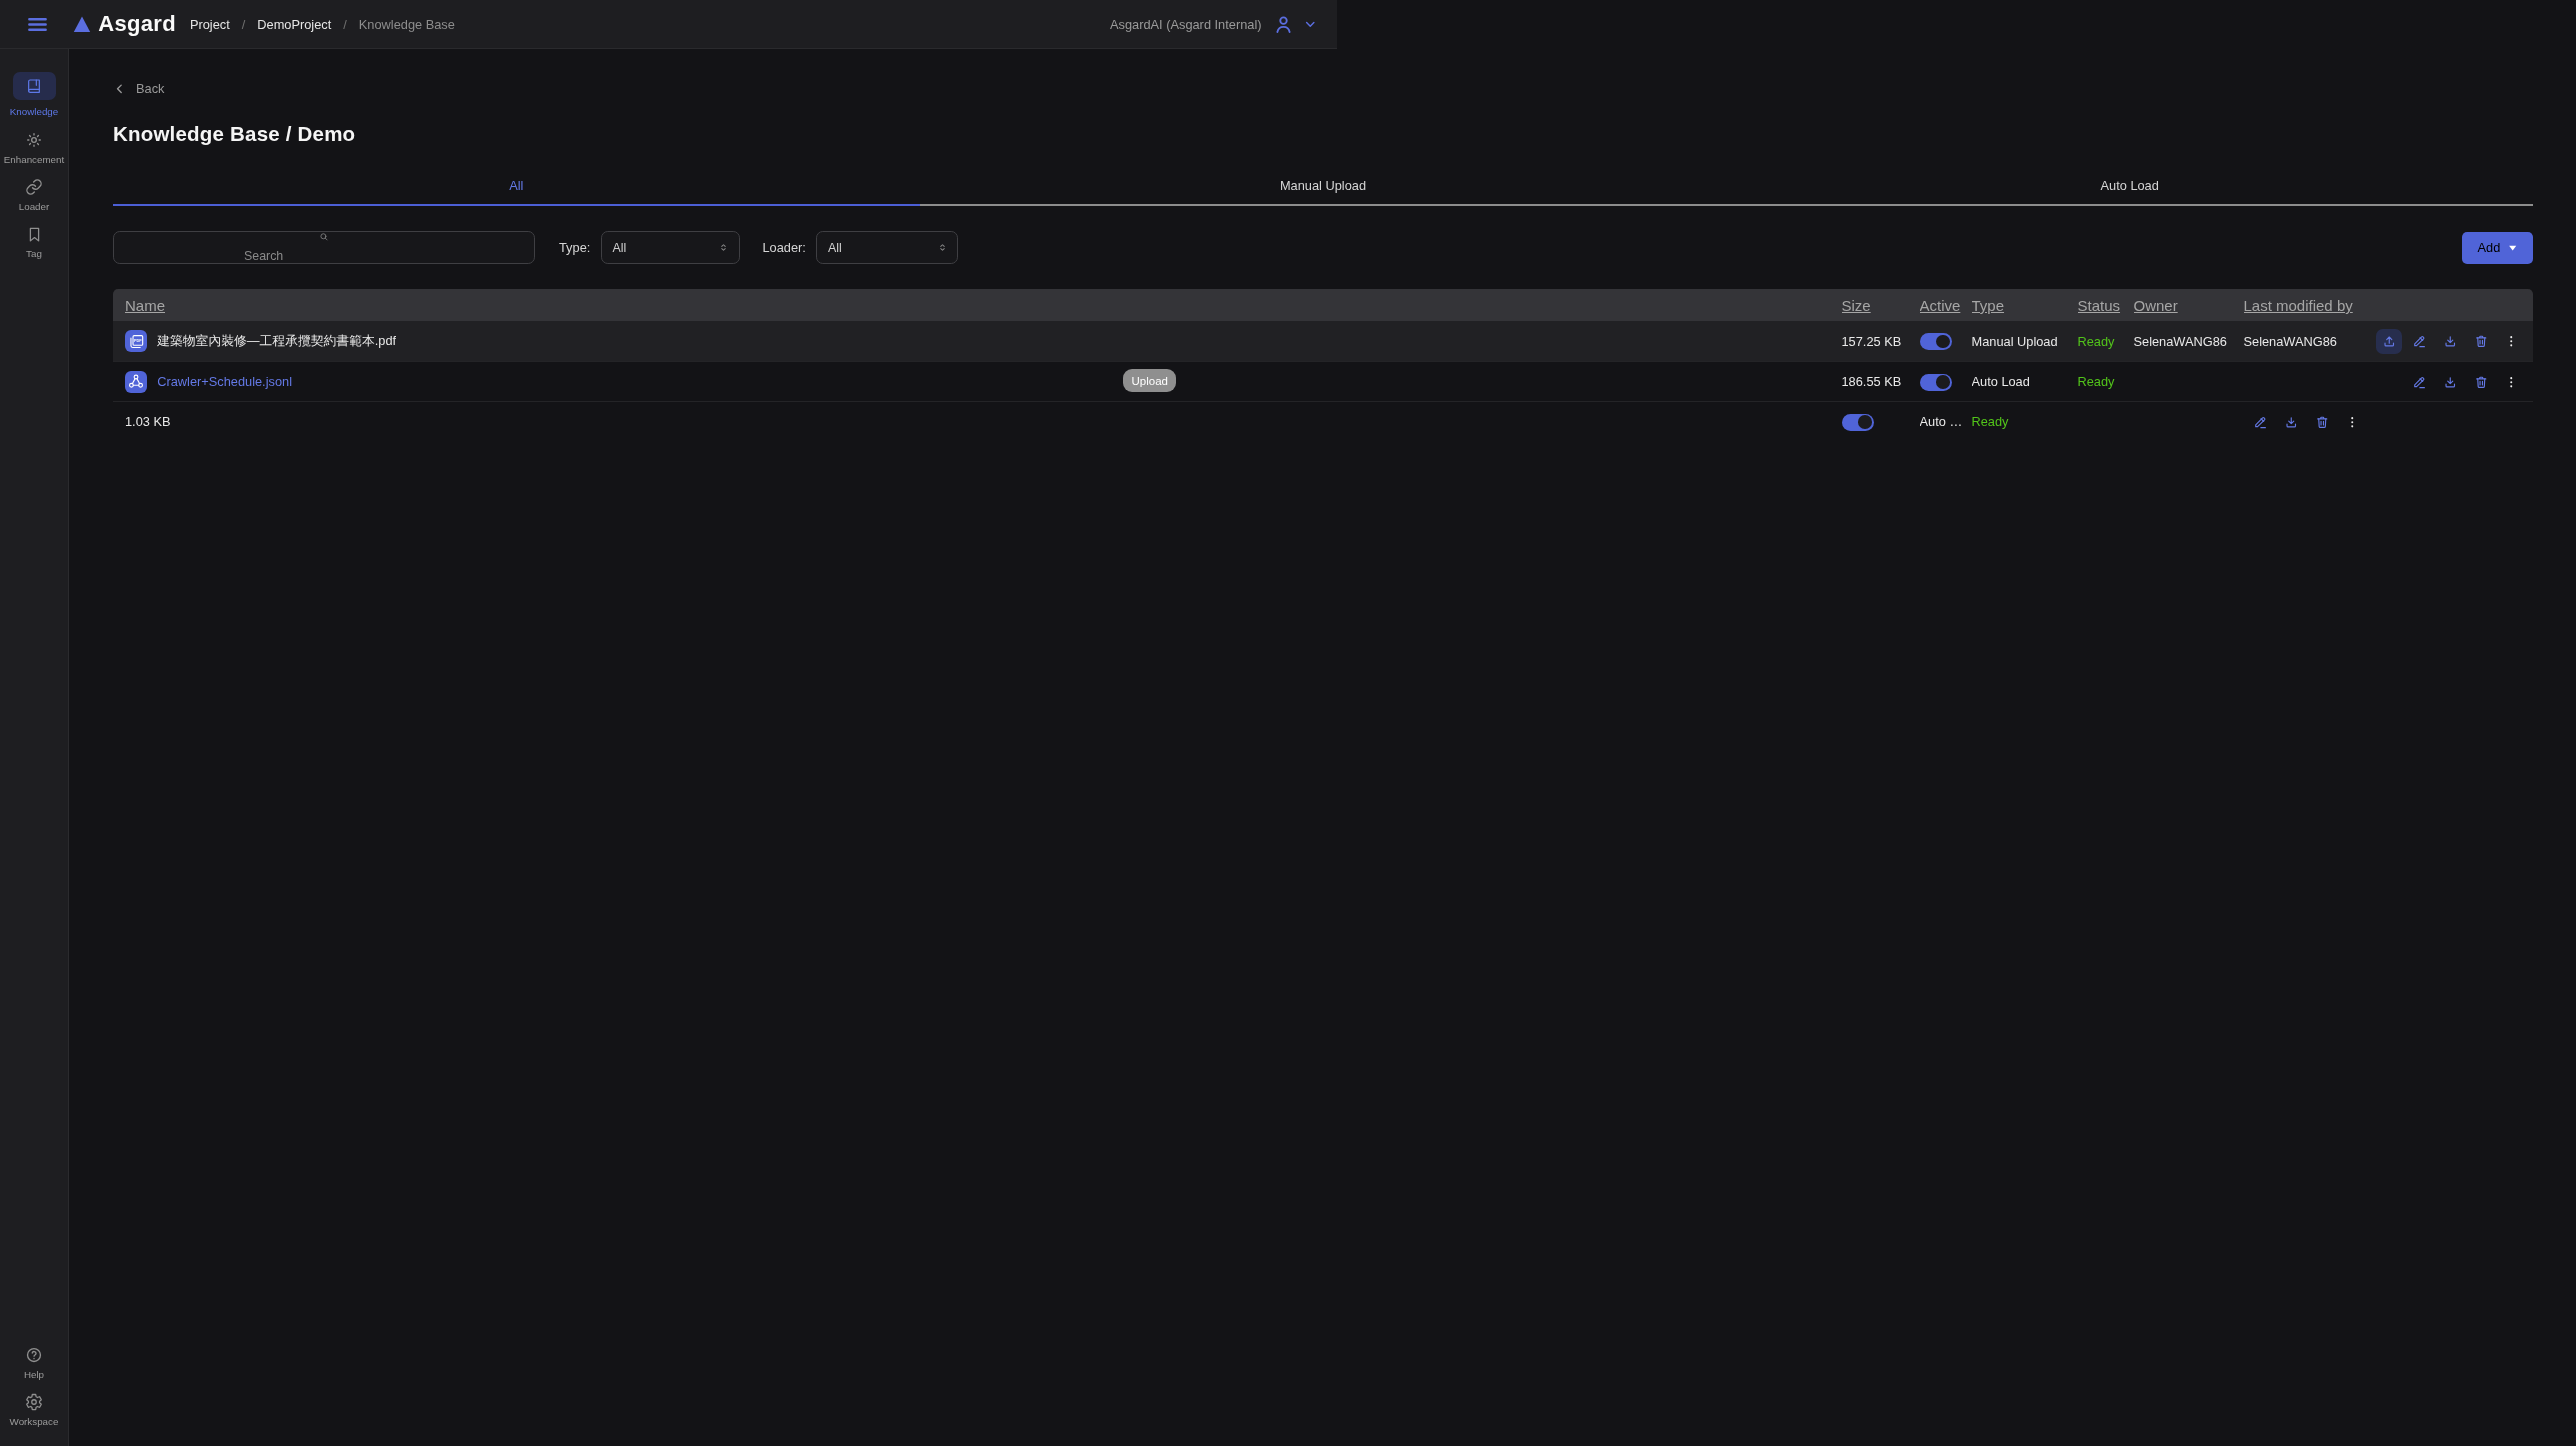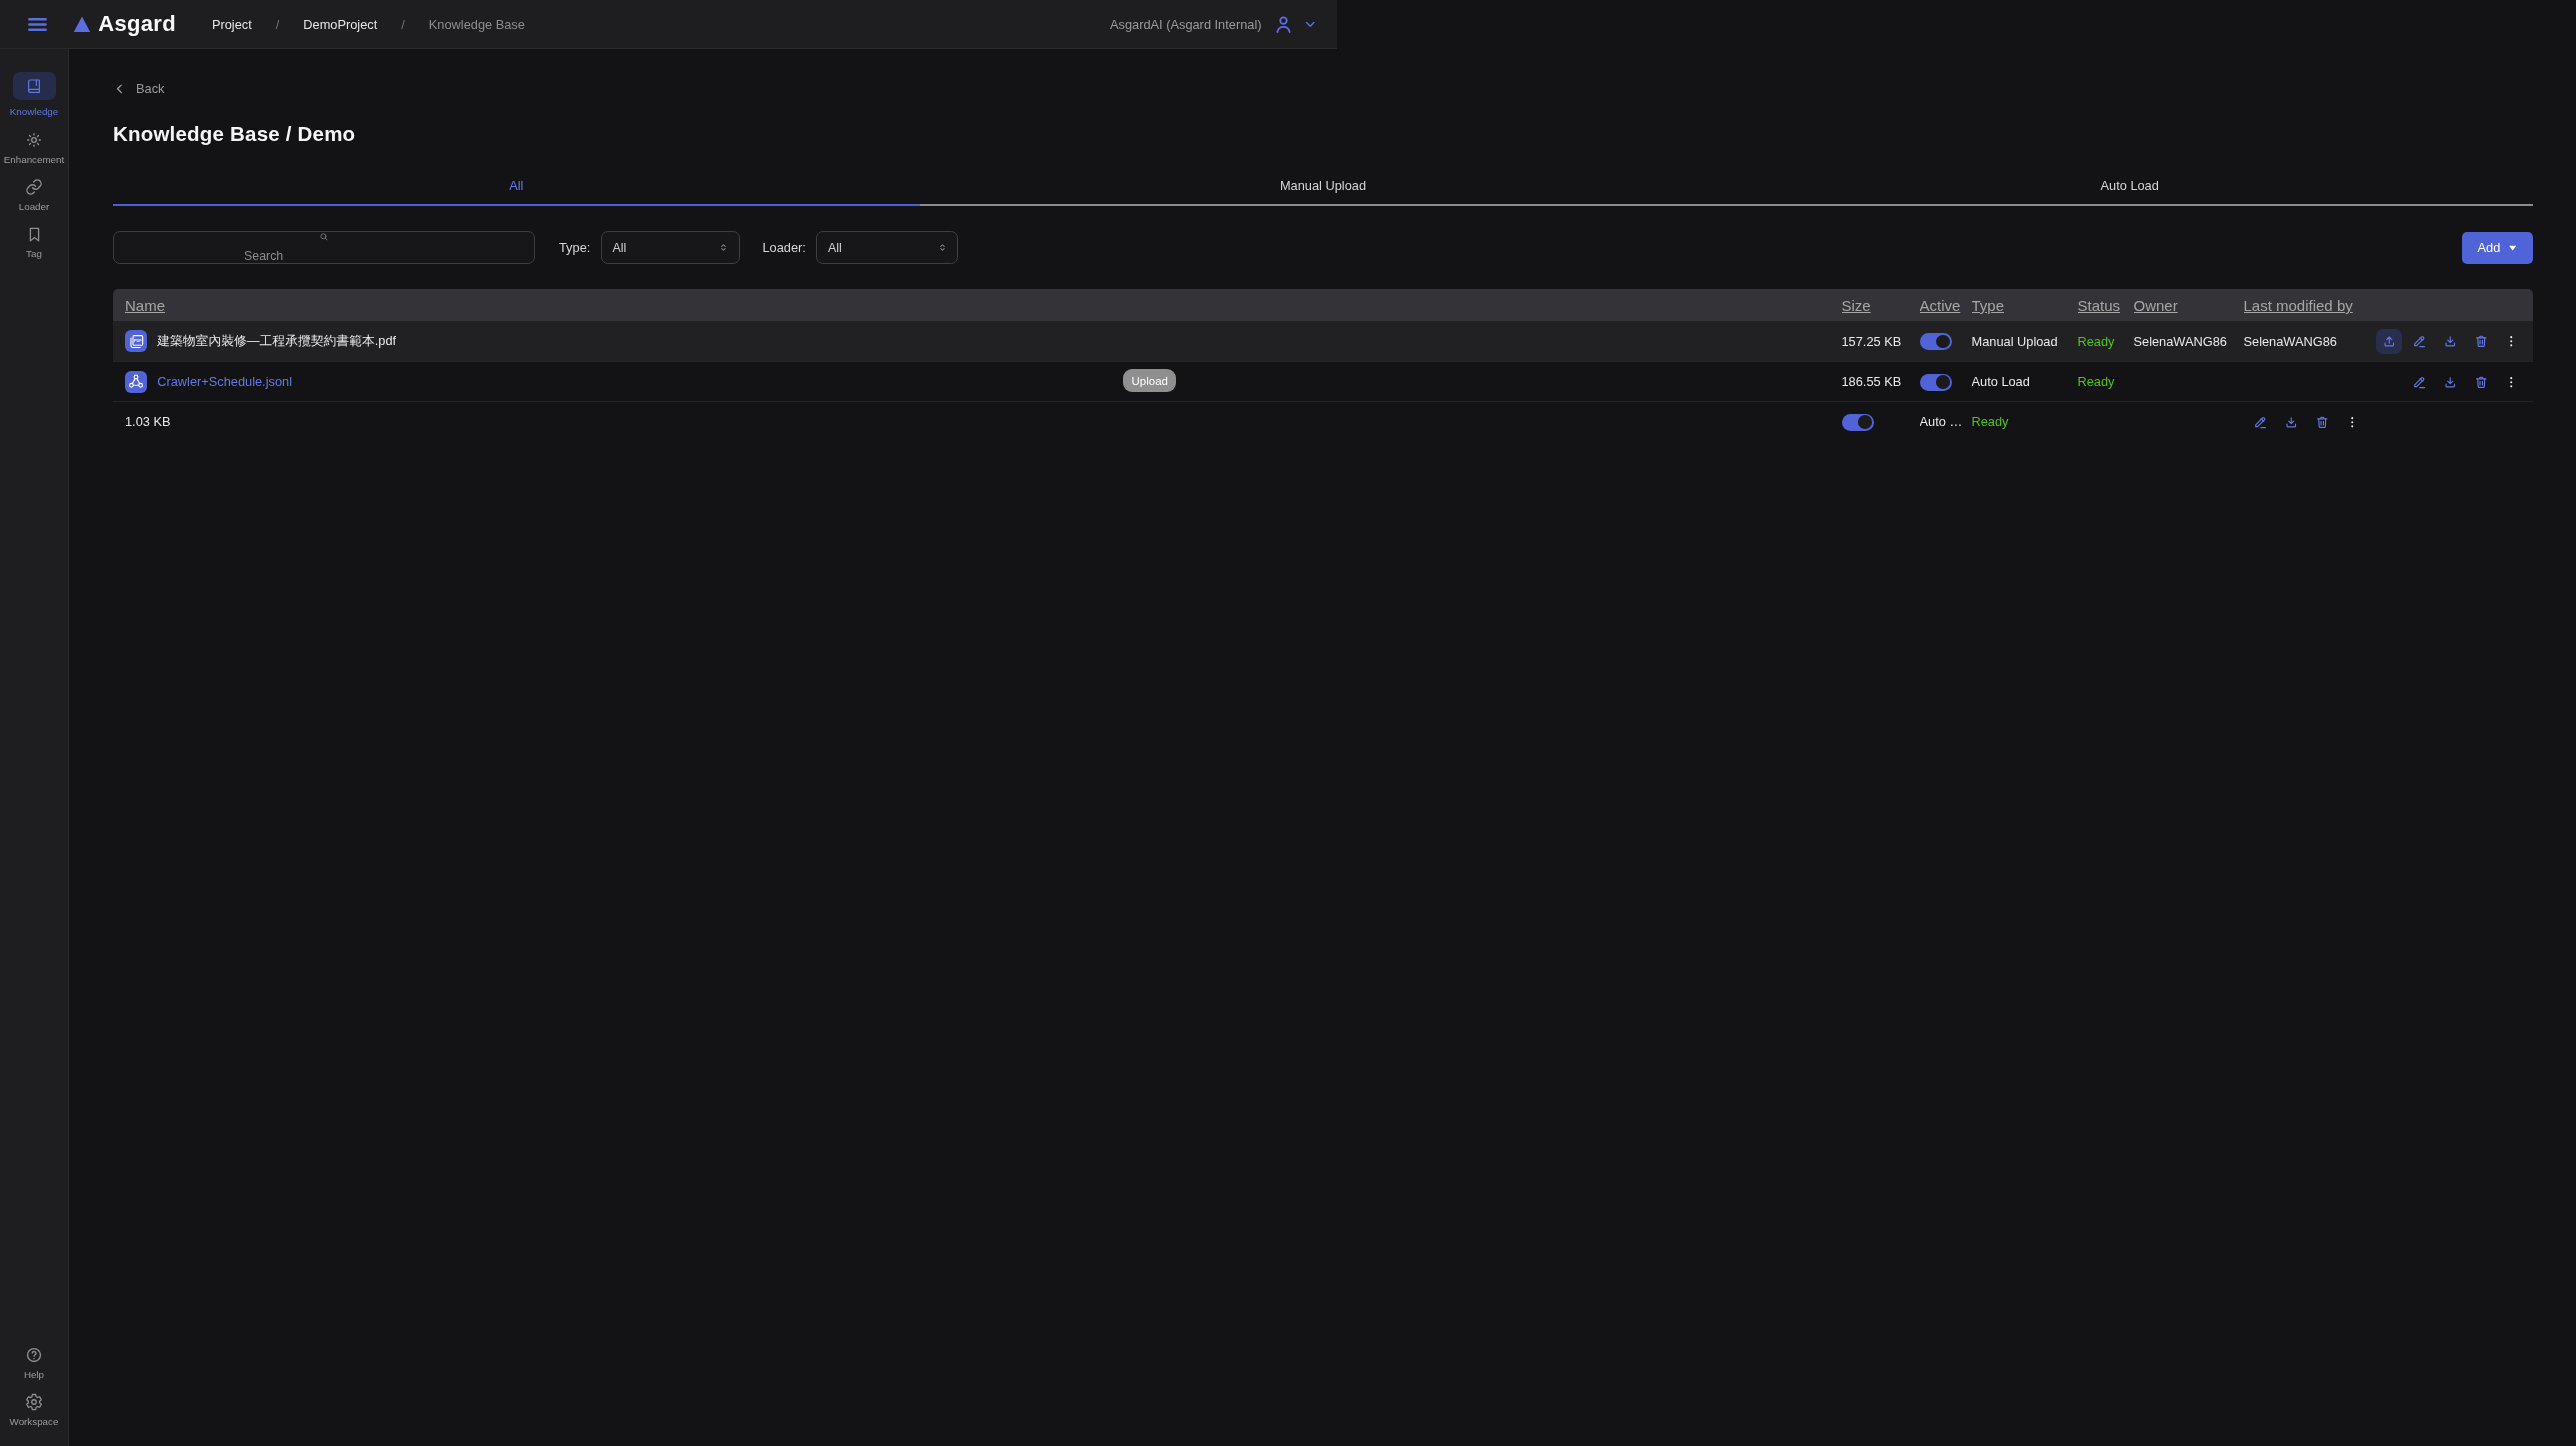--- a/index.html
+++ b/index.html
@@ -4,21 +4,21 @@
 <style>
   * { margin:0; padding:0; box-sizing:border-box; }
   html,body { width:1337px; height:750px; background:#131316; font-family:"Liberation Sans","DejaVu Sans",sans-serif; overflow:hidden; }
 
   
   .topbar { position:fixed; top:0; left:0; width:1337px; height:49px; background:#1e1e21;
             border-bottom:0.9px solid #2a2a2d; display:flex; align-items:center; padding:0 19.6px 0 25.6px; z-index:20; }
   .hamburger { width:24px; height:24px; display:flex; align-items:center; justify-content:center; cursor:pointer; }
   .brand { display:flex; align-items:center; gap:7.7px; margin-left:23px; }
   .brand-name { color:#fafafa; font-size:22px; font-weight:700; letter-spacing:0.3px; }
-  .crumbs { display:flex; align-items:center; gap:24px; margin-left:36px; font-size:12.8px; }
+  .crumbs { display:flex; align-items:center; gap:12px; margin-left:14px; font-size:12.8px; }
   .crumb { color:#e6e6e6; }
   .crumb.dim { color:#8d8d8d; }
   .crumb-sep { color:#707070; }
   .top-right { margin-left:auto; display:flex; align-items:center; gap:8.5px; }
   .account-label { color:#9a9a9a; font-size:12.8px; margin-right:3.4px; }
 
   
   .sidebar { position:fixed; top:49px; left:0; width:69px; bottom:0; background:#1e1e21;
              border-right:0.9px solid #2b2b2e; padding-top:23px; z-index:10; }
   .side-item { display:flex; flex-direction:column; align-items:center; margin-bottom:13.6px; cursor:pointer; }
@@ -47,21 +47,21 @@
   .search-box input { flex:1; background:transparent; border:none; outline:none; color:#dddddd; font-size:12.4px; font-family:inherit; }
   .search-box input::placeholder { color:#8a8a8a; }
   .flabel { font-size:12.8px; color:#d6d6d6; }
   .flabel.first { margin-left:24px; }
   .flabel.second { margin-left:23px; }
   .select { margin-left:10.2px; height:33px; border:0.9px solid #3f3f43; border-radius:6.8px; background:#17171a;
             display:flex; align-items:center; justify-content:space-between; padding:0 9.4px 0 11px; color:#d0d0d0; font-size:12.4px; cursor:pointer; }
   .select.type { width:139px; }
   .select.loader { width:142px; }
   .add-btn { margin-left:auto; width:71px; height:32px; background:#5064d8; border-radius:5.1px; border:none;
-             display:flex; align-items:center; justify-content:center; gap:7.7px; color:#ffffff; font-size:12.8px; font-family:inherit; cursor:pointer; }
+             display:flex; align-items:center; justify-content:center; gap:7.7px; color:#000000; font-size:12.8px; font-family:inherit; cursor:pointer; }
 
   
   .table { margin-top:25px; position:relative; }
   .thead, .trow { display:grid; grid-template-columns:minmax(0,1fr) 78px 52px 106px 56px 110px 122px 159px;
                   align-items:center; padding:0 8.5px 0 12px; }
   .thead { height:32px; background:#343438; border-radius:5.1px 5.1px 0 0; color:#a6a6a6; font-size:15px;text-decoration:underline; }
   .trow { height:40px; font-size:12.8px; color:#e9e9e9; cursor:default; }
   .trow + .trow { border-top:0.9px solid #242427; }
   .trow.hovered { background:#212124; }
   .cell { overflow:hidden; white-space:nowrap; text-overflow:ellipsis; padding-right:6.8px; }

